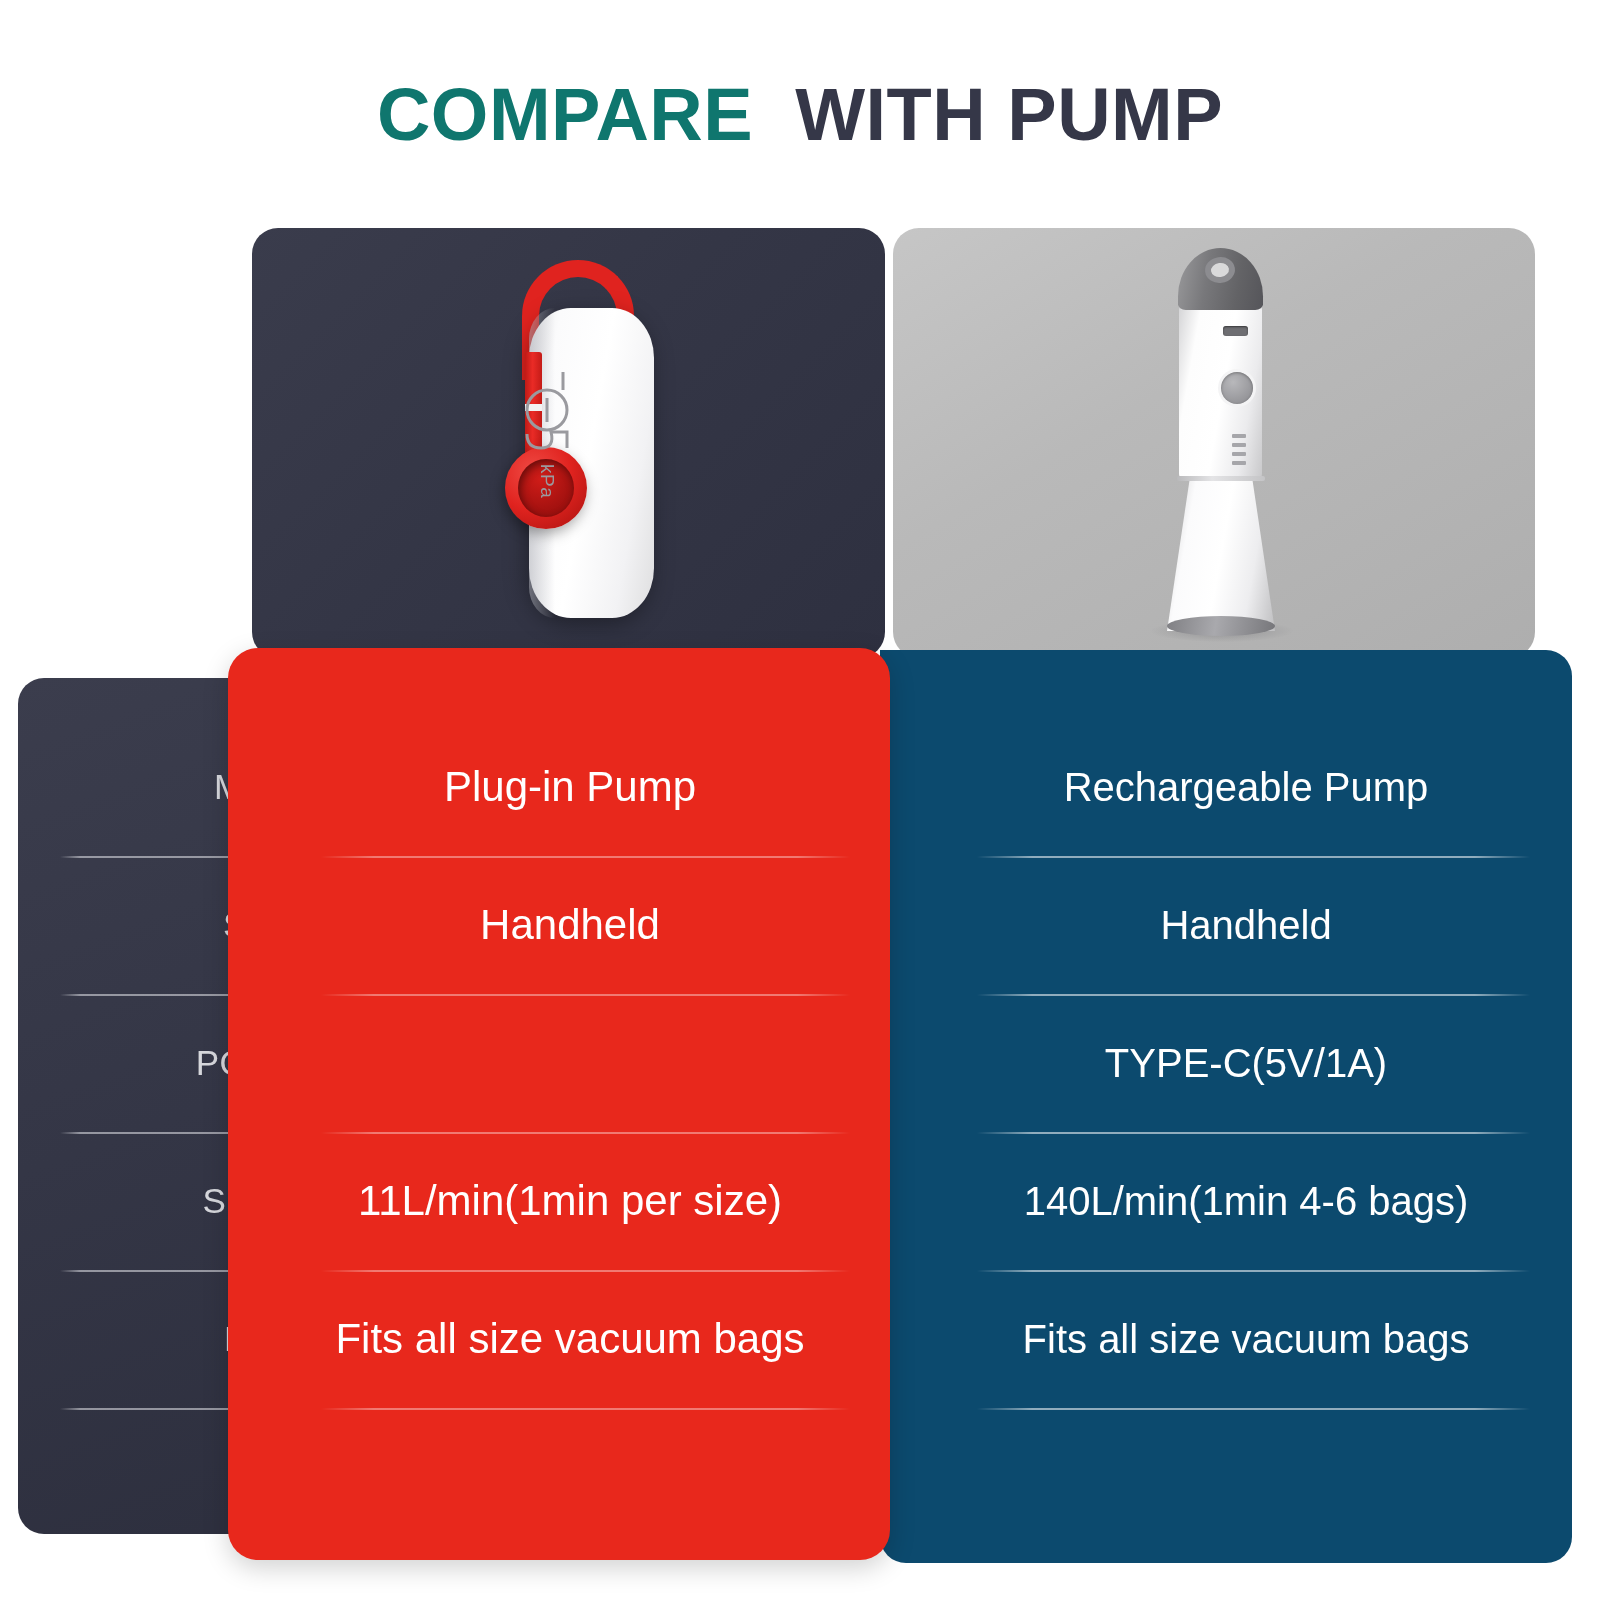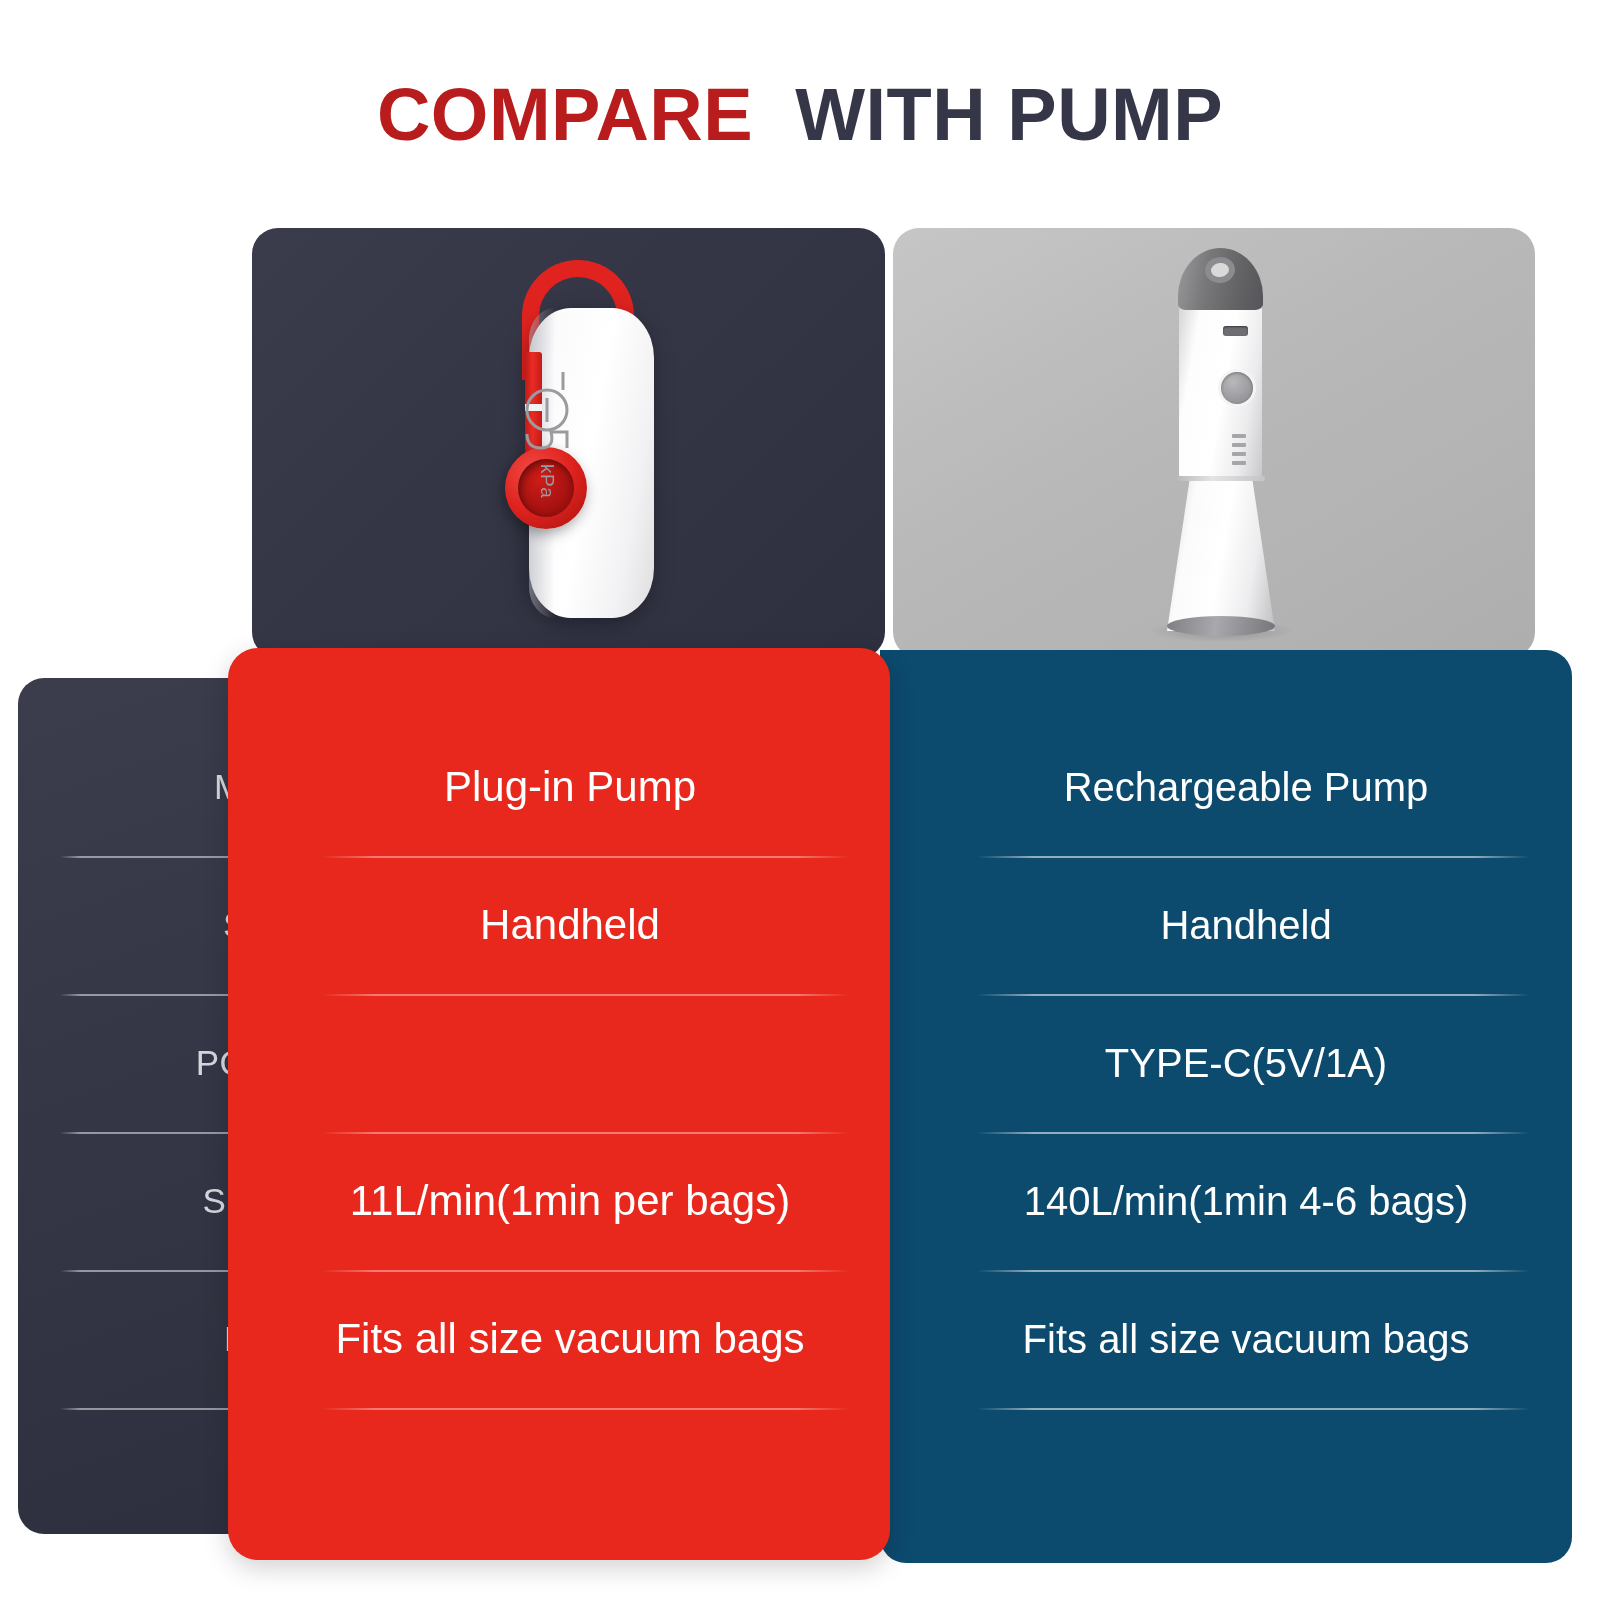--- a/index.html
+++ b/index.html
@@ -22,21 +22,21 @@
     top: 78px;
     left: 0;
     width: 1600px;
     text-align: center;
     font-size: 74px;
     font-weight: 700;
     letter-spacing: 0.5px;
     white-space: nowrap;
     line-height: 1;
   }
-  #title .t-red   { color: #b91c1c; }
+  #title .t-red   { color: #0f766e; }
   #title .t-dark  { color: #353748; margin-left: 22px; }
   #title .t-gap   { display: inline-block; width: 20px; }
 
   
   .img-card {
     position: absolute;
     top: 228px;
     height: 430px;
     border-radius: 26px;
     overflow: hidden;
@@ -433,21 +433,21 @@
     </div>
   <div class="row-value" style="top:208px">
       <span class="divider"></span>
       <span>Handheld</span>
     </div>
   <div class="row-value" style="top:346px">
       <span class="divider"></span>
     </div>
   <div class="row-value" style="top:484px">
       <span class="divider"></span>
-      <span>11L/min(1min per bags)</span>
+      <span>11L/min(1min per size)</span>
     </div>
   <div class="row-value" style="top:622px">
       <span class="divider"></span>
       <span>Fits all size vacuum bags</span>
     </div>
   <div class="row-value" style="top:760px;height:90px">
       <span class="divider"></span>
     </div>
 </div>
 

